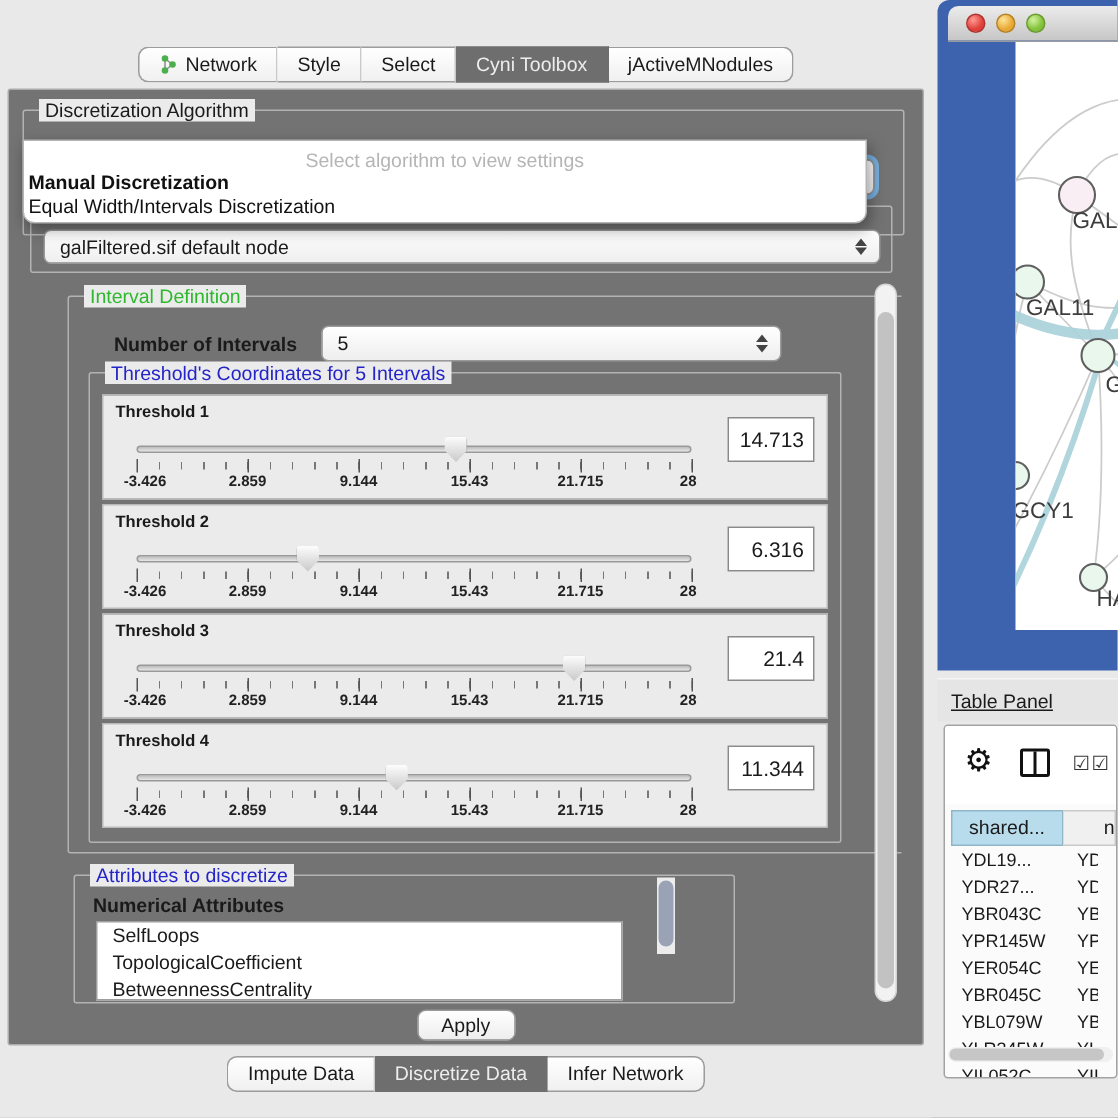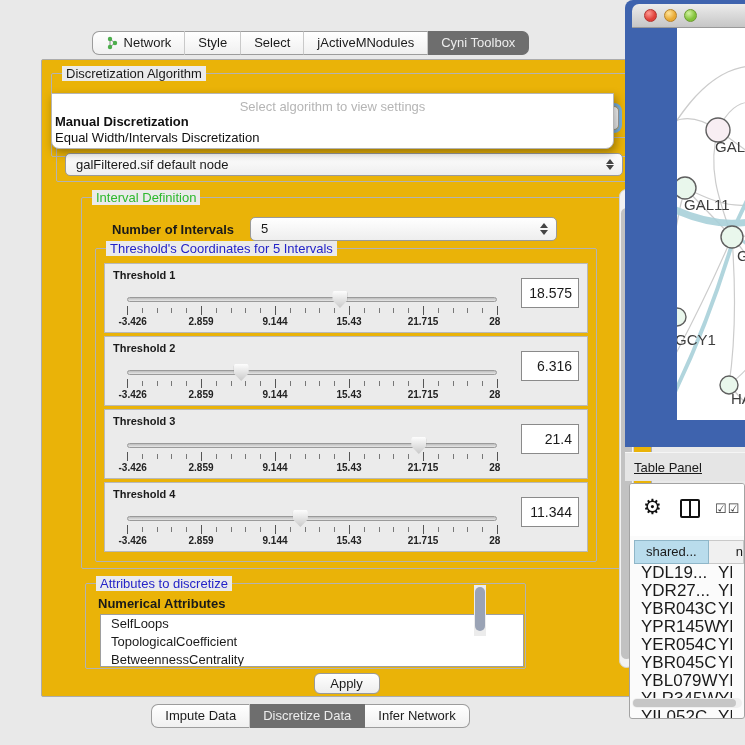--- a/index.html
+++ b/index.html
@@ -14,21 +14,21 @@
   .win-close { position:absolute; right:8px; top:2px; font-size:13px; font-weight:bold; color:#111; }
 
   .cp-tabs { position:absolute; left:0; right:0; top:31px; display:flex; justify-content:center; }
   .tab { height:24px; line-height:22px; padding:0 13px; font-size:13px; background:linear-gradient(#ffffff,#f0f0f0);
     border-top:1px solid #9c9c9c; border-bottom:1px solid #9c9c9c; border-right:1px solid #c9c9c9; white-space:nowrap; display:flex; align-items:center; gap:5px;}
   .tab:first-child { border-left:1px solid #9c9c9c; border-radius:7px 0 0 7px; }
   .tab:last-child { border-right:1px solid #9c9c9c; border-radius:0 7px 7px 0; }
   .tab.selected { background:#6e6e6e; color:#ededed; border-color:#6e6e6e; }
 
   .cp-content { position:absolute; left:5px; top:59px; width:611px; height:638px;
-    border:1px solid #acacac; border-radius:2px; background:#eab308;margin-left:36px; }
+    border:1px solid #acacac; border-radius:2px; background:#737373; }
 
   .groupbox { position:absolute; border:1px solid #b3b3b3; border-radius:2px; }
   .group-title { position:absolute; top:-8px; left:10px; background:#ebebeb; padding:0 4px; font-size:13px; }
   .gt-black { color:#1a1a1a; } .gt-green { color:#2db82d; } .gt-blue { color:#2424c8; }
 
   .combo { position:absolute; background:linear-gradient(#ffffff,#eeeeee); border:1px solid #9a9a9a;
     border-radius:5px; font-size:13px; line-height:21px; padding:0 22px 0 10px; white-space:nowrap; overflow:hidden; }
   .combo .stepper { position:absolute; right:7px; top:0; bottom:0; width:10px; }
   .stepper:before, .stepper:after { content:""; position:absolute; left:1px; border-left:4px solid transparent; border-right:4px solid transparent; }
   .stepper:before { top:5px; border-bottom:5px solid #444; }
@@ -61,21 +61,21 @@
     background:repeating-linear-gradient(to right,#777 0,#777 1px,transparent 1px,transparent calc(100%/25)); }
   .majtick { position:absolute; top:17px; width:1px; height:9px; background:#555; }
   .scale { position:absolute; left:0; right:0; top:27px; height:12px; font-size:10px; font-weight:bold; color:#222; }
   .scale span { position:absolute; transform:translateX(-50%); white-space:nowrap; }
   .scale span:first-child { transform:translateX(-30%); }
   .scale span:last-child { transform:translateX(-70%); }
   .value-box { position:absolute; right:8px; top:14px; width:58px; height:30px; background:#ffffff;
     border:1px solid #8a8a8a; font-size:14px; line-height:28px; text-align:right; padding-right:6px; }
 
   .attr-subtitle { position:absolute; left:12px; top:12px; font-size:13px; font-weight:bold; }
-  .attr-list { position:absolute; left:14px; top:30px; width:424px; height:53px; background:#ffffff;
+  .attr-list { position:absolute; left:14px; top:30px; width:351px; height:53px; background:#ffffff;
     border:1px solid #9e9e9e; overflow:hidden; font-size:13px; }
   .attr-list div { padding-left:10px; line-height:18px; }
   .attr-scroll { position:absolute; left:388px; top:1px; width:12px; height:51px; background:#ececec; }
   .attr-scroll .thumb { position:absolute; left:1px; right:1px; top:2px; height:44px; background:#9aa3b5; border-radius:6px; }
 
   .apply-btn { position:absolute; left:50%; transform:translateX(-50%); top:613px; width:66px; height:21px;
     background:linear-gradient(#ffffff,#ededed); border:1px solid #9a9a9a; border-radius:6px;
     font-size:13px; text-align:center; line-height:19px; }
 
   .bottom-tabs { position:absolute; left:0; right:0; top:704px; display:flex; justify-content:center; }
@@ -95,21 +95,21 @@
   .tp-body { position:absolute; left:629px; top:483px; width:116px; height:236px; background:#fbfbfb;
     border:1px solid #a3a3a3; border-radius:3px; overflow:hidden; }
   .tp-toolbar { position:absolute; left:0; right:0; top:0; height:52px; background:#ffffff; }
   .gear-ic { position:absolute; left:13px; top:11px; font-size:21px; color:#111; }
   .cols-ic { position:absolute; left:50px; top:15px; width:20px; height:19px; border:2px solid #111; border-radius:2px; }
   .cols-ic:before { content:""; position:absolute; left:7px; top:0; bottom:0; width:2px; background:#111; }
   .checks-ic { position:absolute; left:85px; top:17px; font-size:13px; letter-spacing:1px; color:#333; white-space:nowrap; }
   .tp-header { position:absolute; left:4px; right:0; top:56px; height:24px; display:flex; font-size:13px; }
   .tp-h1 { width:78px; background:#b9dcec; border:1px solid #8fb6c8; text-align:center; line-height:22px; }
   .tp-h2 { flex:1; background:#f0f0f0; border:1px solid #c9c9c9; border-left:none; line-height:22px; padding-left:27px; }
-  .tp-rows { position:absolute; left:4px; right:12px; top:80px; font-size:17px; }
+  .tp-rows { position:absolute; left:4px; right:12px; top:80px; font-size:12px; }
   .tp-row { display:flex; height:18px; line-height:18px; white-space:nowrap; }
   .tp-c1 { width:78px; padding-left:7px; }
   .tp-c2 { flex:1; padding-left:6px; overflow:hidden; }
   .tp-hscroll { position:absolute; left:2px; right:2px; top:214px; height:10px; background:#f0f0f0; border-radius:5px; }
   .tp-hscroll .thumb { position:absolute; left:1px; top:1px; bottom:1px; width:103px; background:#c6c6c6; border-radius:5px; }
 
   .nodelabel { font-size:15px; fill:#3d3d3d; }
 </style>
 </head>
 <body>
@@ -128,25 +128,25 @@
           <circle cx="9" cy="7" r="2.2" fill="#4cae4c"></circle>
       </svg>
       <span>Network</span>
     </div>
     <div class="tab">
         <span>Style</span>
       </div>
     <div class="tab">
         <span>Select</span>
       </div>
-    <div class="tab">
-        <span>jActiveMNodules</span>
-      </div>
     <div class="tab selected">
         <span>Cyni Toolbox</span>
+      </div>
+    <div class="tab">
+        <span>jActiveMNodules</span>
       </div>
   </div>
 
   <div class="cp-content">
 
     <div class="groupbox" style="left:9px; top:13px; width:588px; height:84px;">
       <span class="group-title gt-black">Discretization Algorithm</span>
       <div class="combo combo-focus" style="left:11px; top:32px; width:556px; height:24px;">
         <span class="stepper"></span>
       </div>
@@ -195,21 +195,21 @@
                   <div class="majtick" style="left:100%"></div>
                 <div class="scale">
                   <span style="left:0%">-3.426</span>
                   <span style="left:20%">2.859</span>
                   <span style="left:40%">9.144</span>
                   <span style="left:60%">15.43</span>
                   <span style="left:80%">21.715</span>
                   <span style="left:100%">28</span>
                 </div>
               </div>
-              <div class="value-box">18.575</div>
+              <div class="value-box">14.713</div>
             </div>
 
             <div class="thr-panel">
               <span class="thr-label">Threshold 2</span>
               <div class="slider-area">
                 <div class="track"></div>
                 <div class="thumbp" style="left: calc(31% - 8px);"></div>
                 <div class="ticks"></div>
                 <div class="majtick" style="left:0%"></div>
                   <div class="majtick" style="left:20%"></div>

